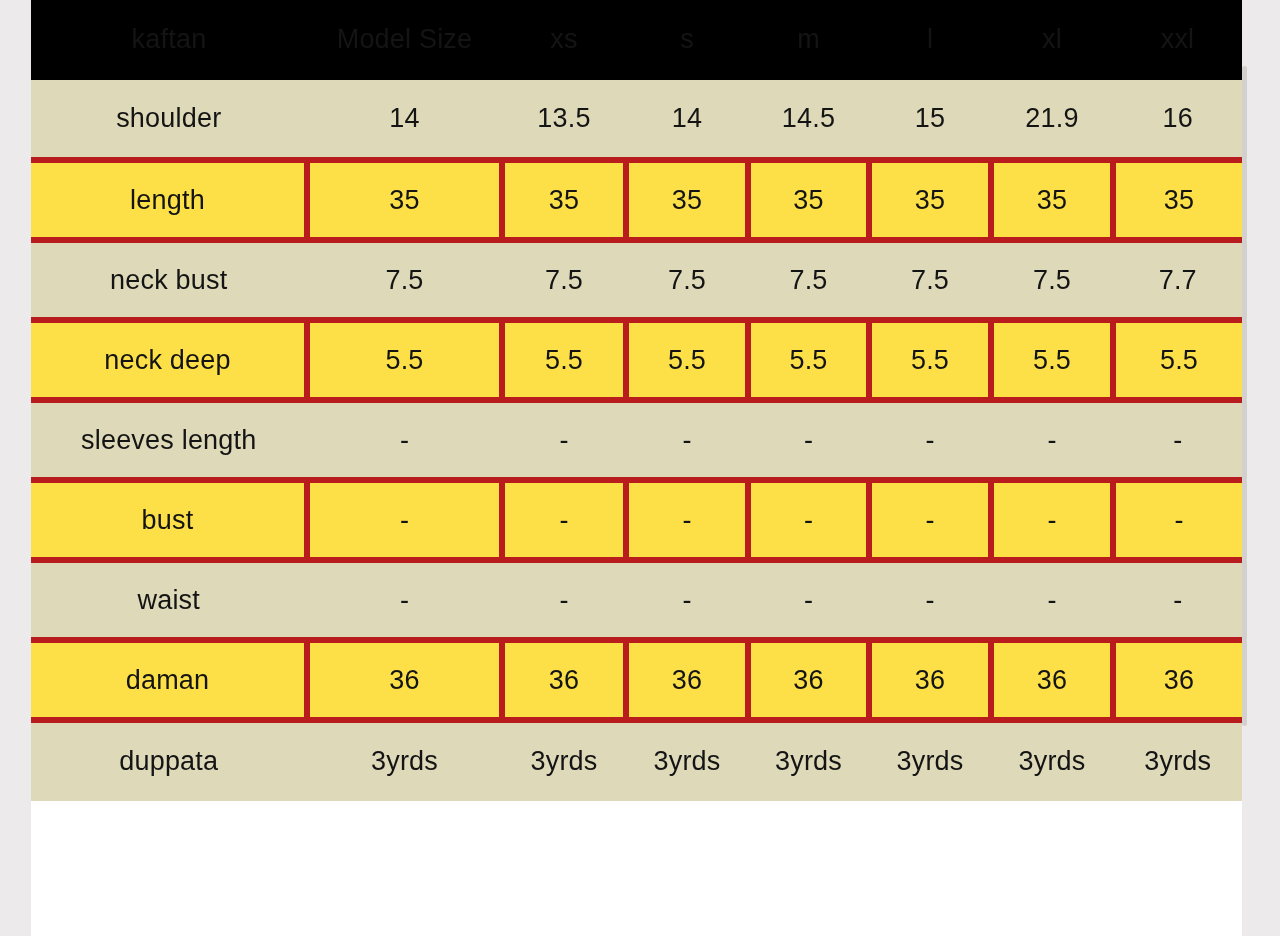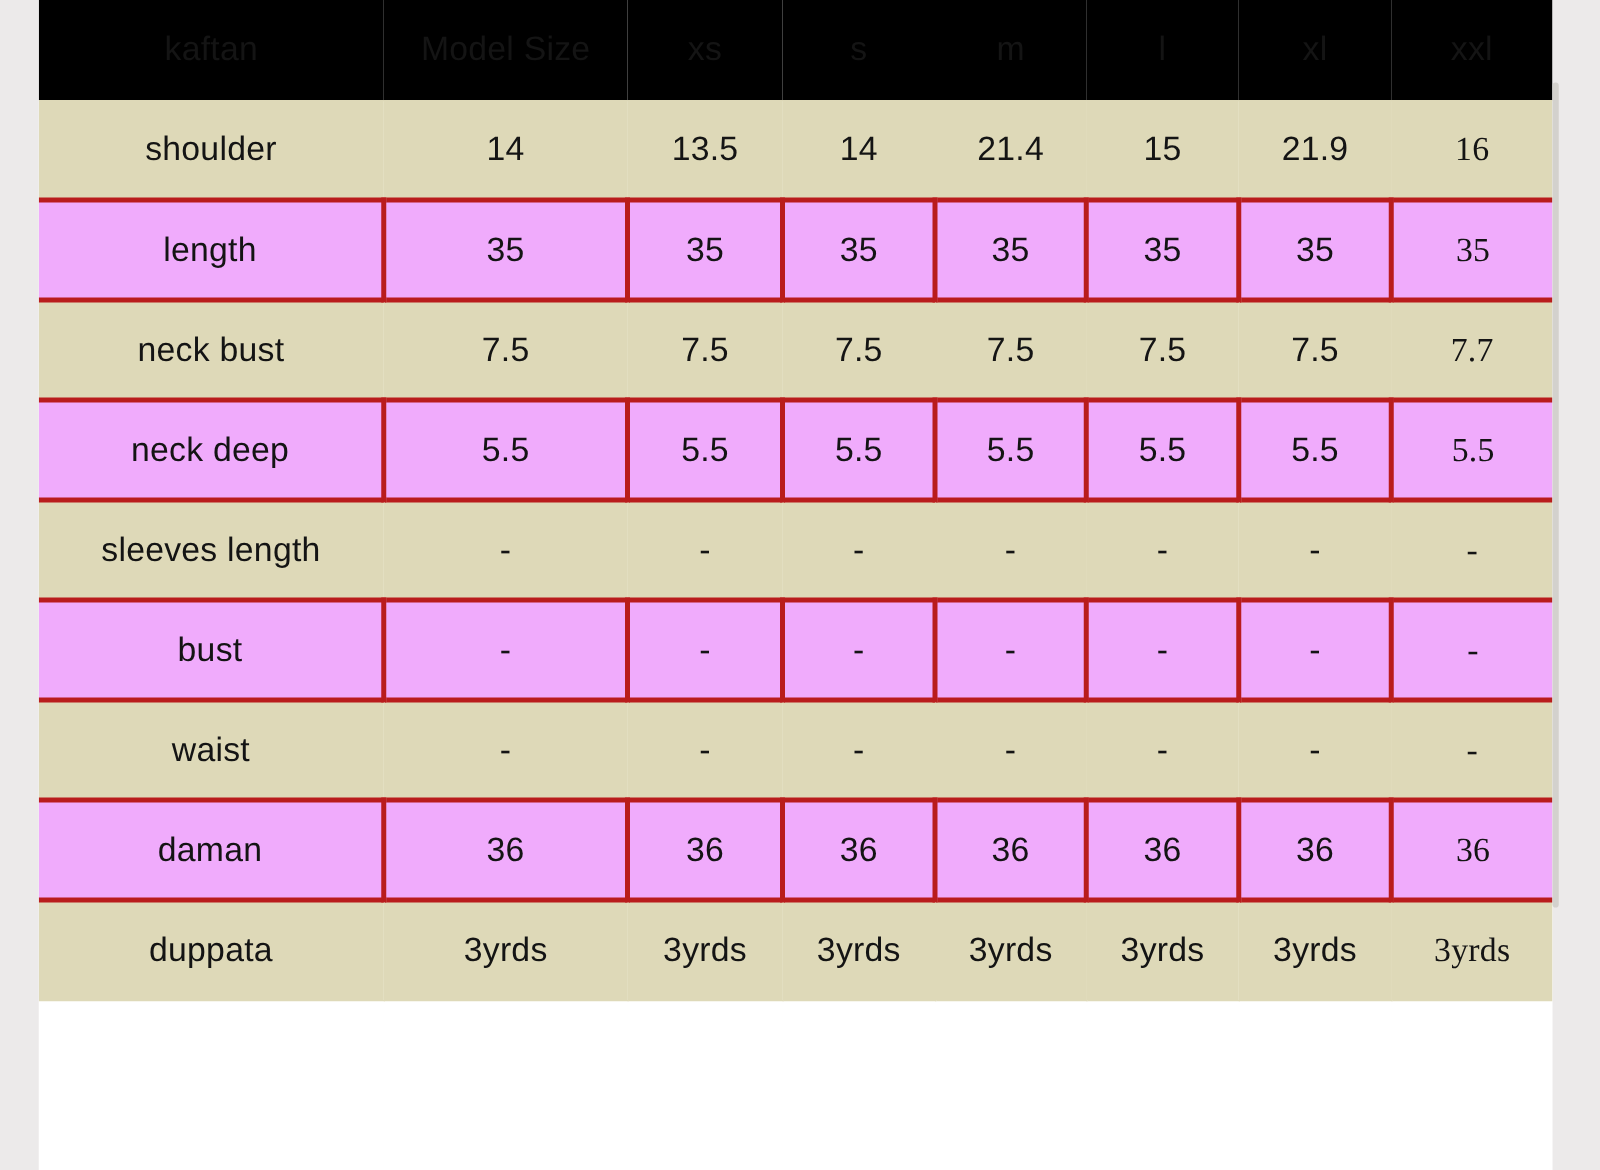--- a/index.html
+++ b/index.html
@@ -67,32 +67,31 @@
 
   tbody tr.odd td {
     background: #ded9b8;
     border-top: 1px solid #ded9b8;
     border-bottom: 1px solid #ded9b8;
     border-left: 1px solid #ded9b8;
     border-right: 1px solid #ded9b8;
   }
 
   tbody tr.even td {
-    background: #f0abfc;
-    border: 4px solid #b91c1c;
+    background: #fde047;
+    border: 6px solid #b91c1c;
   }
 
   tbody tr.odd td.first,
   tbody tr.even td.first {
     border-left: none;
   }
 
   tbody tr td.last {
     border-right: none;
-    font-family: Liberation Serif, serif;
   }
 
   
   .scroll-strip {
     position: absolute;
     right: 31px;
     top: 64px;
     width: 9px;
     height: 872px;
     background: transparent;
@@ -150,21 +149,21 @@
           <th>xxl</th>
         </tr>
       </thead>
       <tbody>
 
         <tr class="odd">
           <td class="first">shoulder</td>
           <td>14</td>
           <td>13.5</td>
           <td>14</td>
-          <td>21.4</td>
+          <td>14.5</td>
           <td>15</td>
           <td>21.9</td>
           <td class="last">16</td>
         </tr>
 
         <tr class="even">
           <td class="first">length</td>
           <td>35</td>
           <td>35</td>
           <td>35</td>

